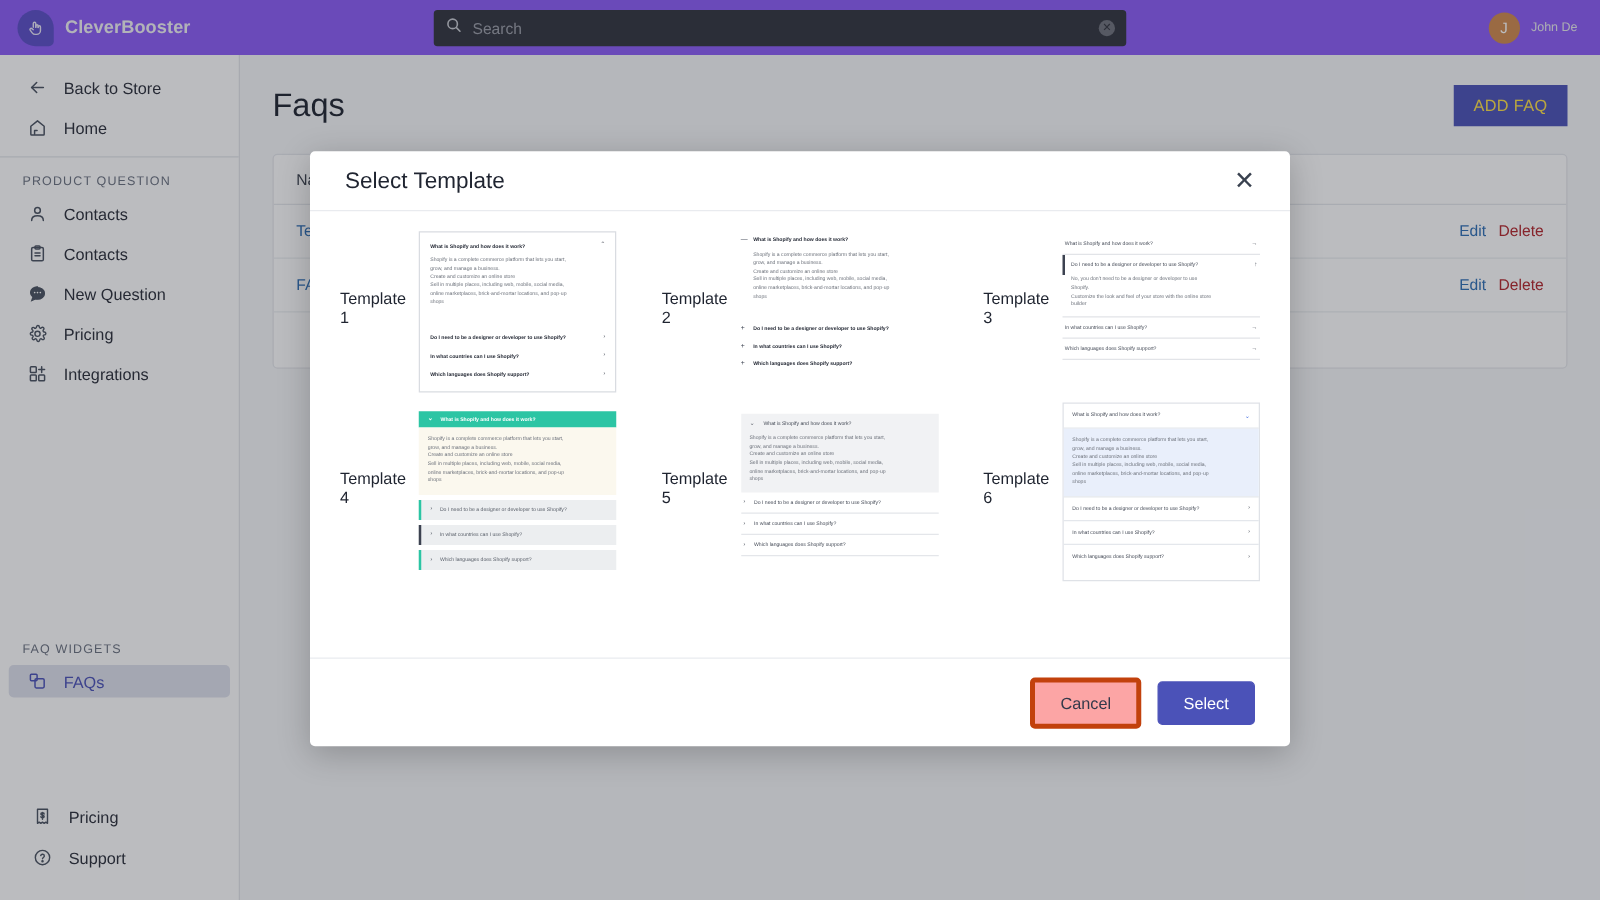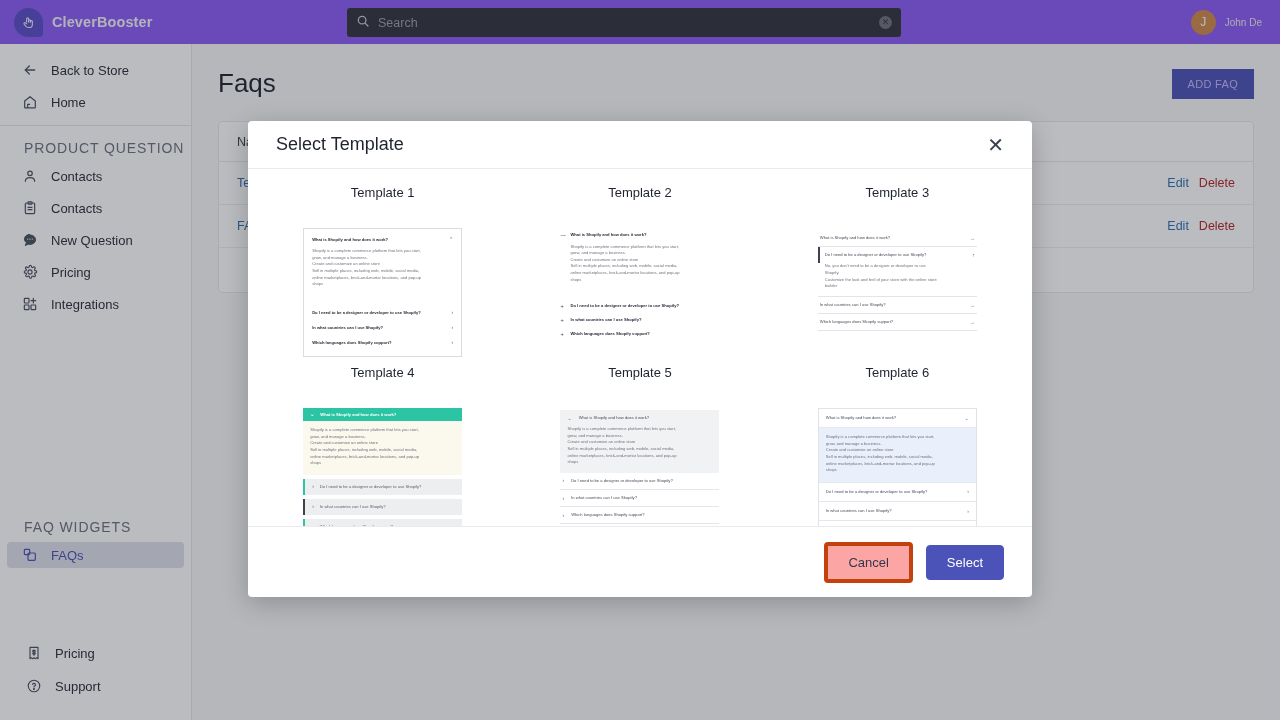--- a/index.html
+++ b/index.html
@@ -66,44 +66,44 @@
   .nav-item {
     height: 26px; display: flex; align-items: center; gap: 12px;
     padding-left: 14px; margin: 0 7px 0 7px; border-radius: 4px;
     color: #2b2f3a; font-size: 13px; cursor: pointer;
   }
   .nav-item .ico { width: 18px; height: 18px; flex: none; display: flex; align-items: center; justify-content: center; }
   .nav-group-top { padding-top: 13px; }
   .nav-group-top .nav-item { margin-bottom: 6px; }
   .divider { height: 1px; background: #e4e6ea; margin: 10px 0 0 0; }
   .section-label {
-    font-size: 14px; letter-spacing: .9px; color: #6b7280;
-    padding: 14px 0 7px 24px; font-weight: 400;
+    font-size: 10px; letter-spacing: .9px; color: #6b7280;
+    padding: 14px 0 7px 18px; font-weight: 400;
   }
   .nav-list .nav-item { margin-bottom: 6px; }
   .nav-item.active { background: #dfe1ec; color: #4b52b8; }
   .nav-item.active .ico svg { stroke: #4b52b8; }
   .bottom-nav { position: absolute; bottom: 14px; left: 4px; width: 192px; }
   .bottom-nav .nav-item { margin-bottom: 7px; }
 
   
   .main {
     position: absolute; top: 44px; left: 192px;
     width: 1088px; height: 676px;
     background: #f7f8fa;
     z-index: 5;
   }
   .page-head {
     display: flex; align-items: center; justify-content: space-between;
     padding: 24px 26px 0 26px;
   }
   .page-title { font-size: 26px; color: #1f2430; font-weight: 400; }
   .btn-add {
-    background: #4b52b8; color: #c4b5fd; border: none; border-radius: 0;
-    font-size: 11px; padding: 9px 16px; cursor: pointer;
+    background: #4b52b8; color: #fde047; border: none; border-radius: 0;
+    font-size: 13px; padding: 9px 16px; cursor: pointer;
     font-family: "Liberation Sans", sans-serif; letter-spacing: .3px;
   }
   .card {
     margin: 22px 26px 0 26px; background: #fff;
     border: 1px solid #e6e8ec; border-radius: 4px;
   }
   .thead {
     height: 40px; display: flex; align-items: center;
     padding: 0 18px; font-size: 12.5px; color: #3b414d;
     border-bottom: 1px solid #e6e8ec;
@@ -139,21 +139,21 @@
   .modal-title { font-size: 18px; color: #1f2430; }
   .modal-close {
     font-size: 20px; color: #39414f; cursor: pointer; line-height: 1;
     font-family: "Liberation Sans", sans-serif; font-weight: 300;
   }
   .modal-body { flex: 1; overflow: hidden; padding: 16px 24px 0 24px; }
   .grid {
     display: grid; grid-template-columns: repeat(3, 1fr);
     column-gap: 36px; row-gap: 8px;
   }
-  .tpl { display: flex; flex-direction: column; align-items: center; gap: 20px; }
+  .tpl { display: flex; flex-direction: row; align-items: center; }
   .tpl-title { font-size: 13px; color: #1f2430; margin-bottom: 8px; }
   .tpl-box { width: 159px; }
 
   
   .q { font-size: 4.1px; font-weight: 700; color: #1f2430; line-height: 1.5; }
   .a { font-size: 4.1px; color: #6e737c; line-height: 1.62; }
   .chev { font-size: 5px; color: #5e636d; line-height: 1; }
 
   
   .t1 { border: 1px solid #d9dce1; padding: 8px 8px 7px 8px; height: 129px; }

